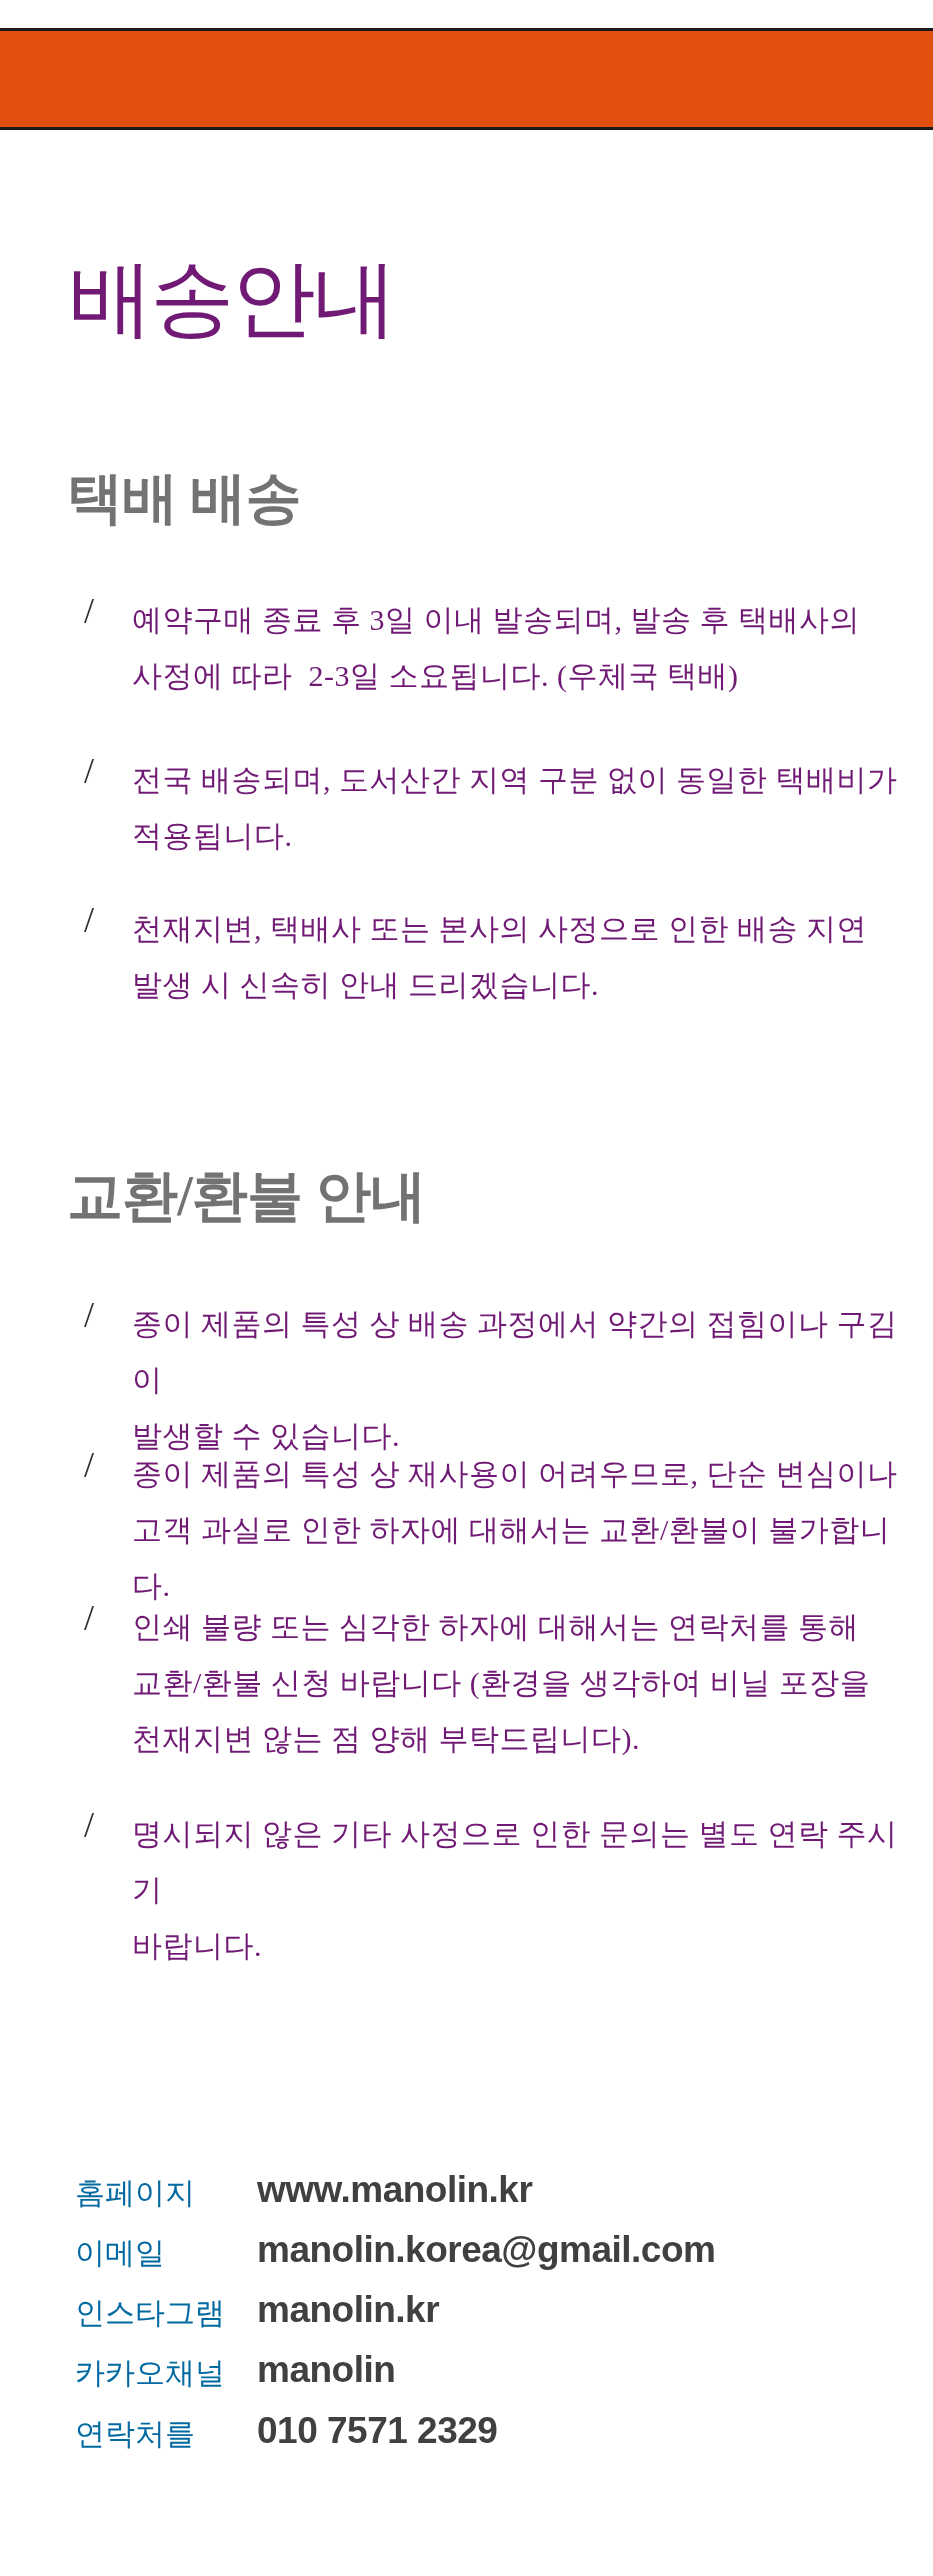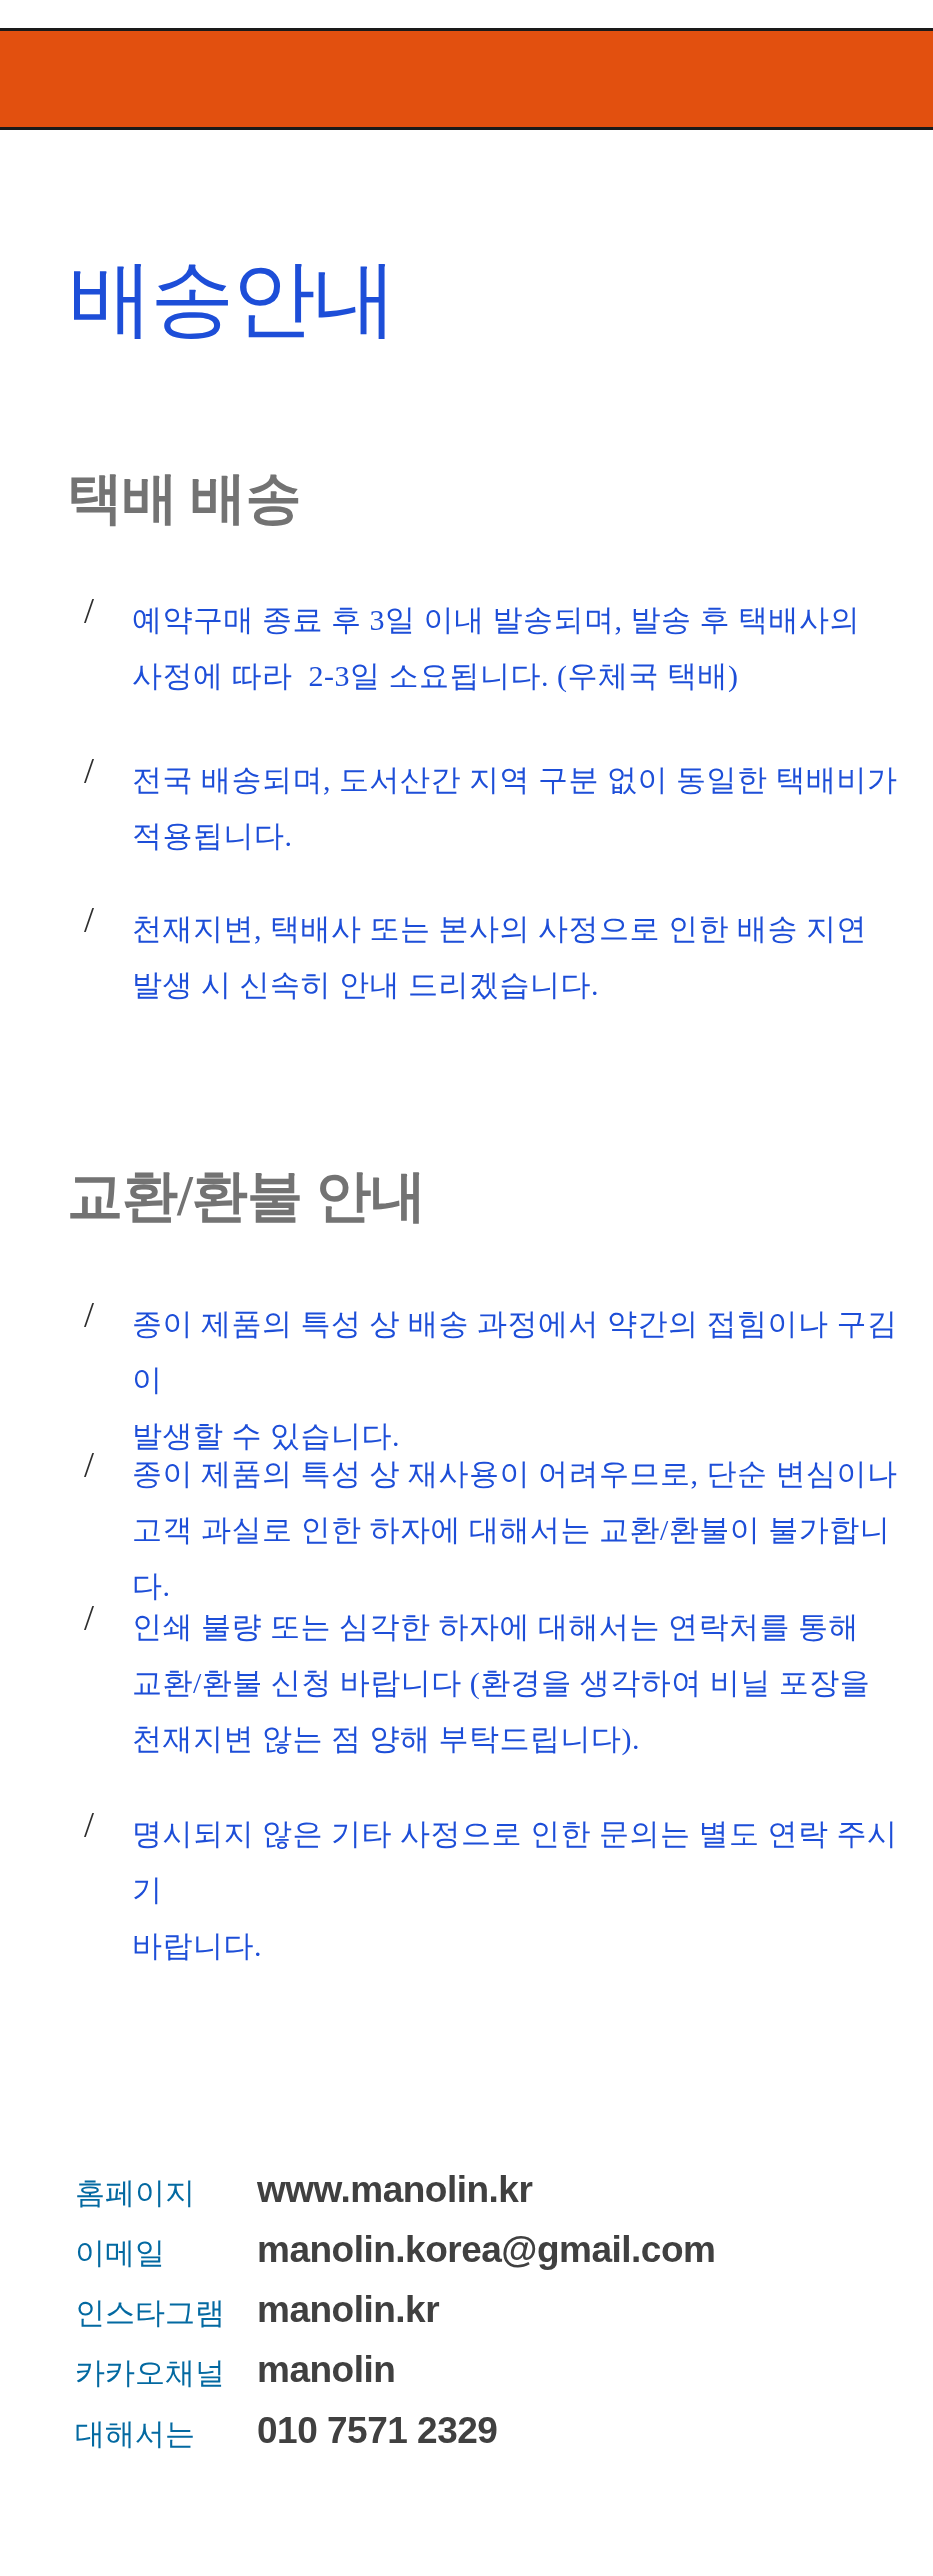--- a/index.html
+++ b/index.html
@@ -24,21 +24,21 @@
   }
   .h-shipping{top:468px;}
   .h-refund{top:1166px;}
   .bullet{position:absolute;left:0;width:933px;}
   .bullet .marker{
     position:absolute;left:84px;top:-1.8px;
     font-size:36px;color:#2e2e2e;font-style:normal;
   }
   .bullet .btext{
     position:absolute;left:132px;top:0;width:784px;
-    font-size:30px;line-height:56px;color:#1d4ed8;
+    font-size:30px;line-height:56px;color:#701a75;
     letter-spacing:0.5px;white-space:pre-wrap;
   }
   .b-s1-0{top:592px;height:118px;}
   .b-s1-1{top:752px;height:118px;}
   .b-s1-2{top:901px;height:118px;}
   .b-s2-0{top:1296px;height:118px;}
   .b-s2-1{top:1446px;height:118px;}
   .b-s2-2{top:1599px;height:178px;}
   .b-s2-3{top:1806px;height:118px;}
   .contact-row{
@@ -60,21 +60,21 @@
   .cr-3{top:2349px;}
   .cr-4{top:2410px;}
 </style>
 </head>
 <body>
 
 <div class="canvas">
 
   <div class="top-bar" style="background: rgb(226, 80, 15); border-top-color: rgb(26, 26, 26); border-bottom-color: rgb(26, 26, 26);"></div>
 
-  <div class="page-title" style="color: #1d4ed8; text-align: right;">배송안내</div>
+  <div class="page-title" style="color: #701a75; text-align: right;">배송안내</div>
 
   <div class="section-heading h-shipping">택배 배송</div>
 
   <div class="bullet b-s1-0">
     <span class="marker">/</span>
     <span class="btext">예약구매 종료 후 3일 이내 발송되며, 발송 후 택배사의
 사정에 따라  2-3일 소요됩니다. (우체국 택배)</span>
   </div>
   <div class="bullet b-s1-1">
     <span class="marker">/</span>
@@ -121,18 +121,18 @@
   </div>
   <div class="contact-row cr-2">
     <span class="contact-label">인스타그램</span>
     <span class="contact-value">manolin.kr</span>
   </div>
   <div class="contact-row cr-3">
     <span class="contact-label">카카오채널</span>
     <span class="contact-value">manolin</span>
   </div>
   <div class="contact-row cr-4">
-    <span class="contact-label">대해서는</span>
+    <span class="contact-label">연락처를</span>
     <span class="contact-value">010 7571 2329</span>
   </div>
 
 </div>
 
 
 </body></html>

